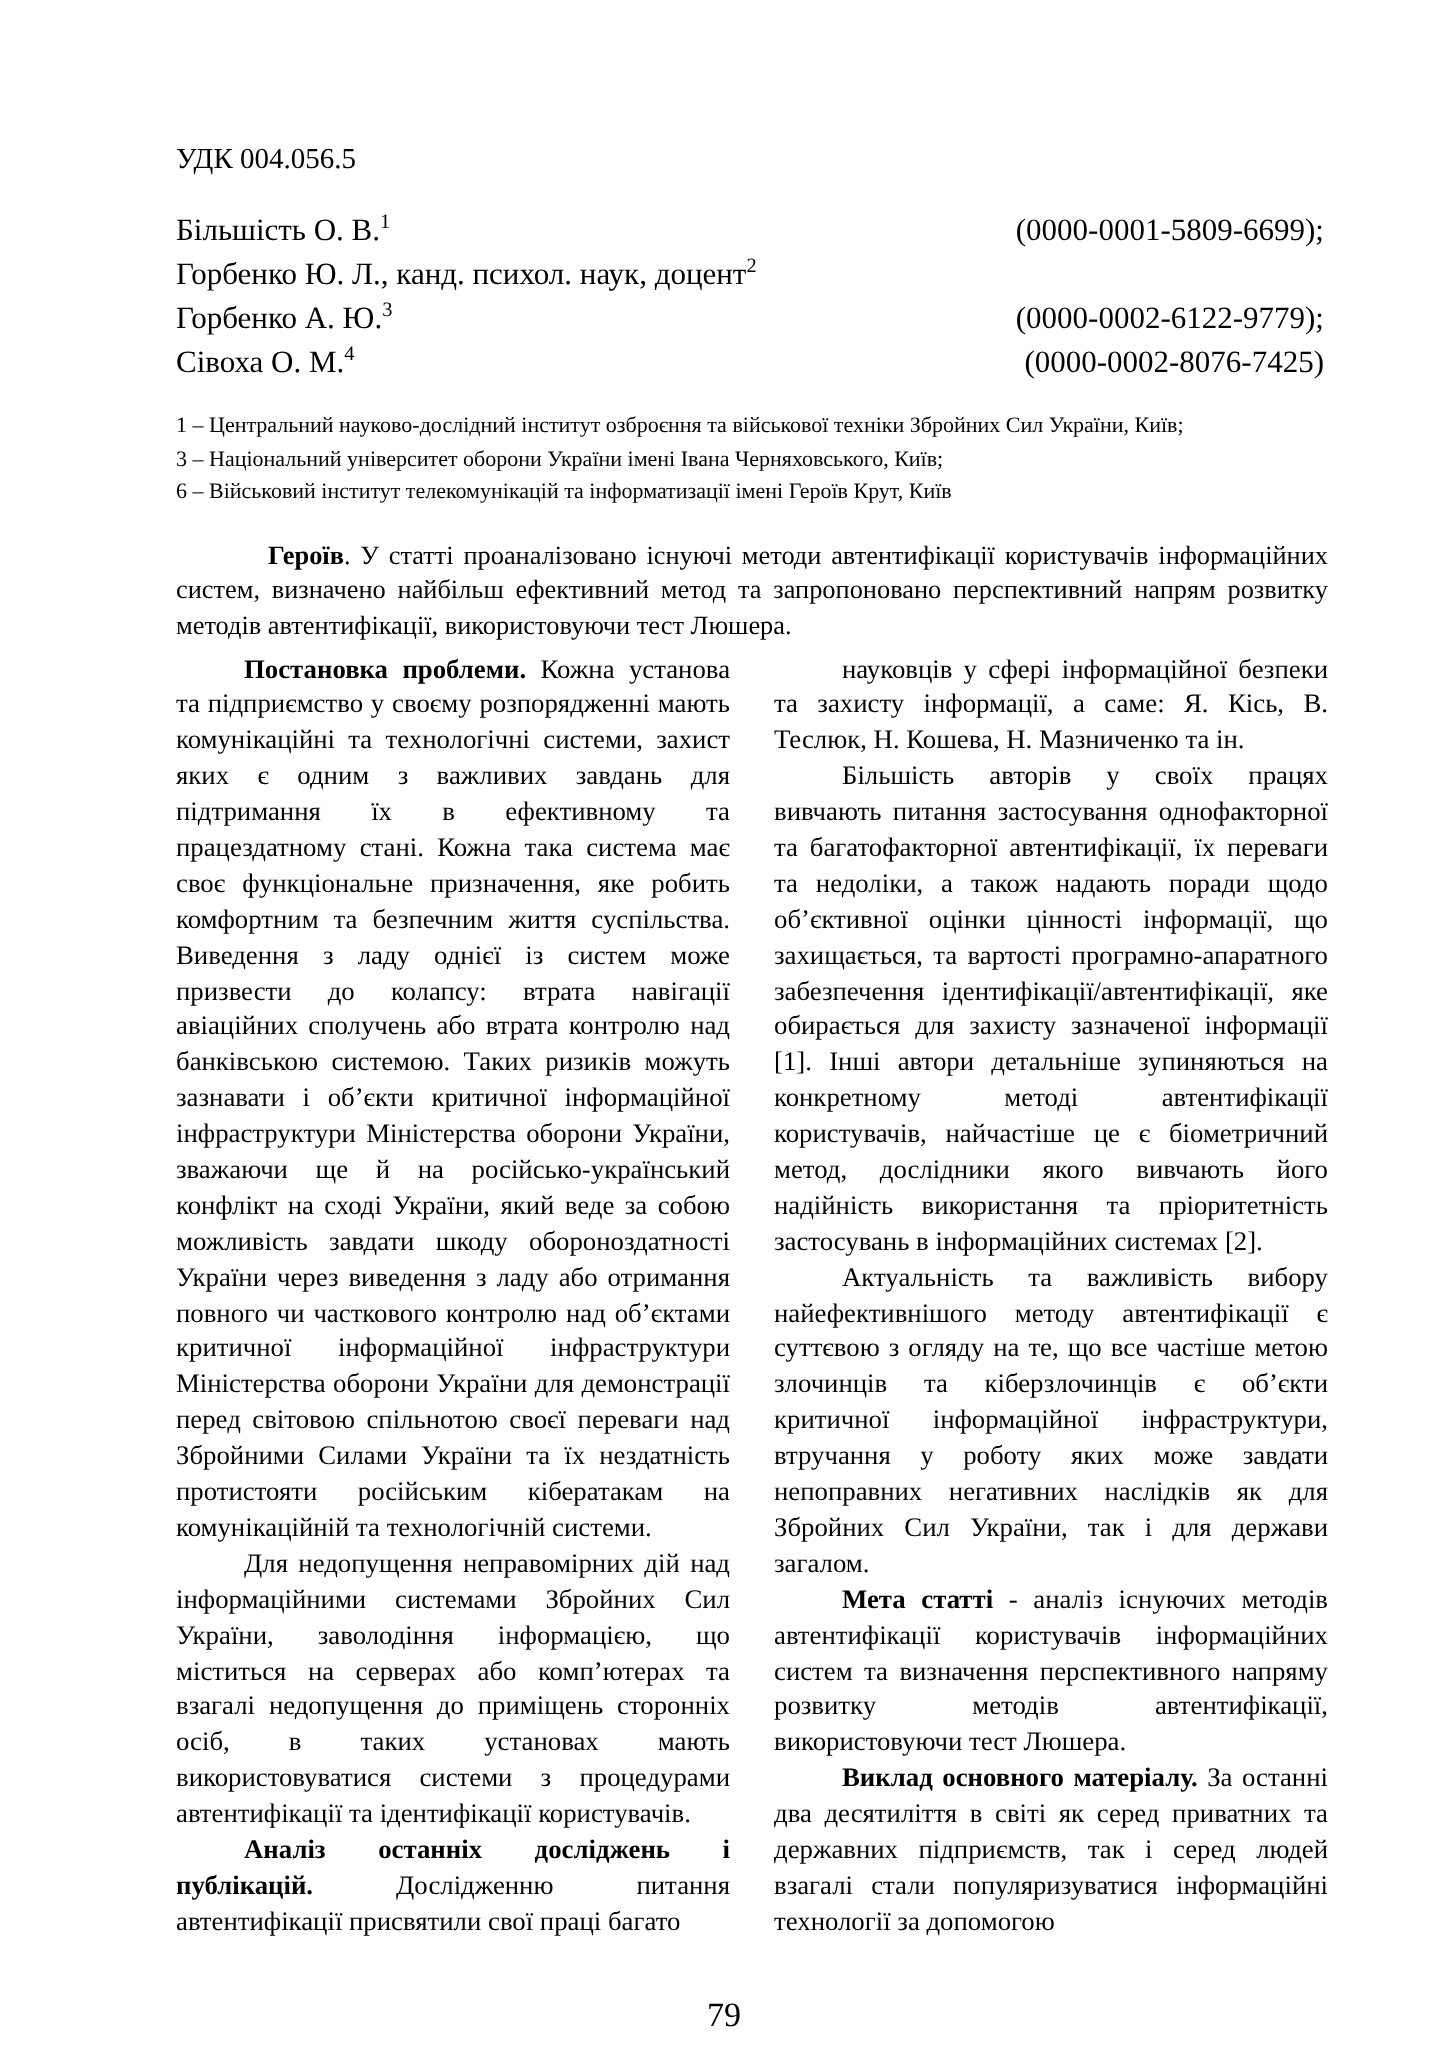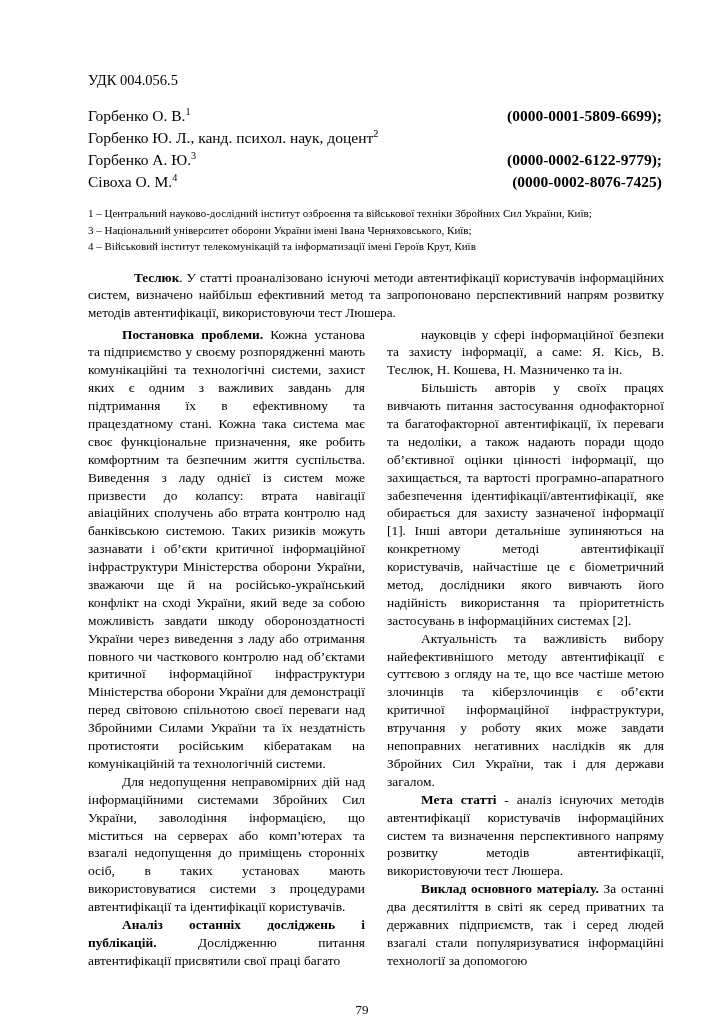--- a/index.html
+++ b/index.html
@@ -39,21 +39,20 @@
   }
   .author-name {
     width: 300px;
     white-space: nowrap;
   }
   .author-orcid {
     flex: 1;
     text-align: right;
     white-space: nowrap;
     padding-right: 2px;
-    font-weight: bold;
   }
   sup {
     font-size: 0.66em;
     vertical-align: super;
     line-height: 0;
   }
   .affiliations {
     font-size: 11px;
     line-height: 1.5;
     margin-top: 8px;
@@ -104,57 +103,57 @@
     margin: 0;
     text-indent: 34px;
   }
   .col p b { font-weight: bold; }
   .page-number {
     position: absolute;
     bottom: 22px;
     left: 0;
     width: 724px;
     text-align: center;
-    font-size: 13px;
+    font-size: 17px;
   }
 </style>
 </head>
 <body>
 
 <div class="page">
 
   <div class="udk">УДК 004.056.5</div>
 
   <div class="authors">
     <div class="author-row">
-      <span class="author-name"><span>Горбенко О. В.</span><sup>1</sup></span>
+      <span class="author-name"><span>Більшість О. В.</span><sup>1</sup></span>
       <span class="author-orcid">(0000-0001-5809-6699);</span>
     </div>
     <div class="author-row">
       <span class="author-name"><span>Горбенко Ю. Л., канд. психол. наук, доцент</span><sup>2</sup></span>
     </div>
     <div class="author-row">
       <span class="author-name"><span>Горбенко А. Ю.</span><sup>3</sup></span>
       <span class="author-orcid">(0000-0002-6122-9779);</span>
     </div>
     <div class="author-row">
       <span class="author-name"><span>Сівоха О. М.</span><sup>4</sup></span>
       <span class="author-orcid">(0000-0002-8076-7425)</span>
     </div>
   </div>
 
   <div class="affiliations">
     <div>1 – Центральний науково-дослідний інститут озброєння та військової техніки Збройних Сил України, Київ;</div>
     <div>3 – Національний університет оборони України імені Івана Черняховського, Київ;</div>
-    <div>4 – Військовий інститут телекомунікацій та інформатизації імені Героїв Крут, Київ</div>
+    <div>6 – Військовий інститут телекомунікацій та інформатизації імені Героїв Крут, Київ</div>
   </div>
 
 
   <div class="abstract">
-    <p><span class="lead">Теслюк</span><span>. У статті проаналізовано існуючі методи автентифікації користувачів інформаційних систем, визначено найбільш ефективний метод та запропоновано перспективний напрям розвитку методів автентифікації, використовуючи тест Люшера.</span></p>
+    <p><span class="lead">Героїв</span><span>. У статті проаналізовано існуючі методи автентифікації користувачів інформаційних систем, визначено найбільш ефективний метод та запропоновано перспективний напрям розвитку методів автентифікації, використовуючи тест Люшера.</span></p>
   </div>
 
 
   <div class="columns">
     <div class="col">
       <p><b>Постановка проблеми.</b><span> Кожна установа та підприємство у своєму розпорядженні мають комунікаційні та технологічні системи, захист яких є одним з важливих завдань для підтримання їх в ефективному та працездатному стані. Кожна така система має своє функціональне призначення, яке робить комфортним та безпечним життя суспільства. Виведення з ладу однієї із систем може призвести до колапсу: втрата навігації авіаційних сполучень або втрата контролю над банківською системою. Таких ризиків можуть зазнавати і об’єкти критичної інформаційної інфраструктури Міністерства оборони України, зважаючи ще й на російсько-український конфлікт на сході України, який веде за собою можливість завдати шкоду обороноздатності України через виведення з ладу або отримання повного чи часткового контролю над об’єктами критичної інформаційної інфраструктури Міністерства оборони України для демонстрації перед світовою спільнотою своєї переваги над Збройними Силами України та їх нездатність протистояти російським кібератакам на комунікаційній та технологічній системи.</span></p>
       <p><span>Для недопущення неправомірних дій над інформаційними системами Збройних Сил України, заволодіння інформацією, що міститься на серверах або комп’ютерах та взагалі недопущення до приміщень сторонніх осіб, в таких установах мають використовуватися системи з процедурами автентифікації та ідентифікації користувачів.</span></p>
       <p><b>Аналіз останніх досліджень і публікацій.</b><span> Дослідженню питання автентифікації присвятили свої праці багато</span></p>
     </div>
     <div class="col">

